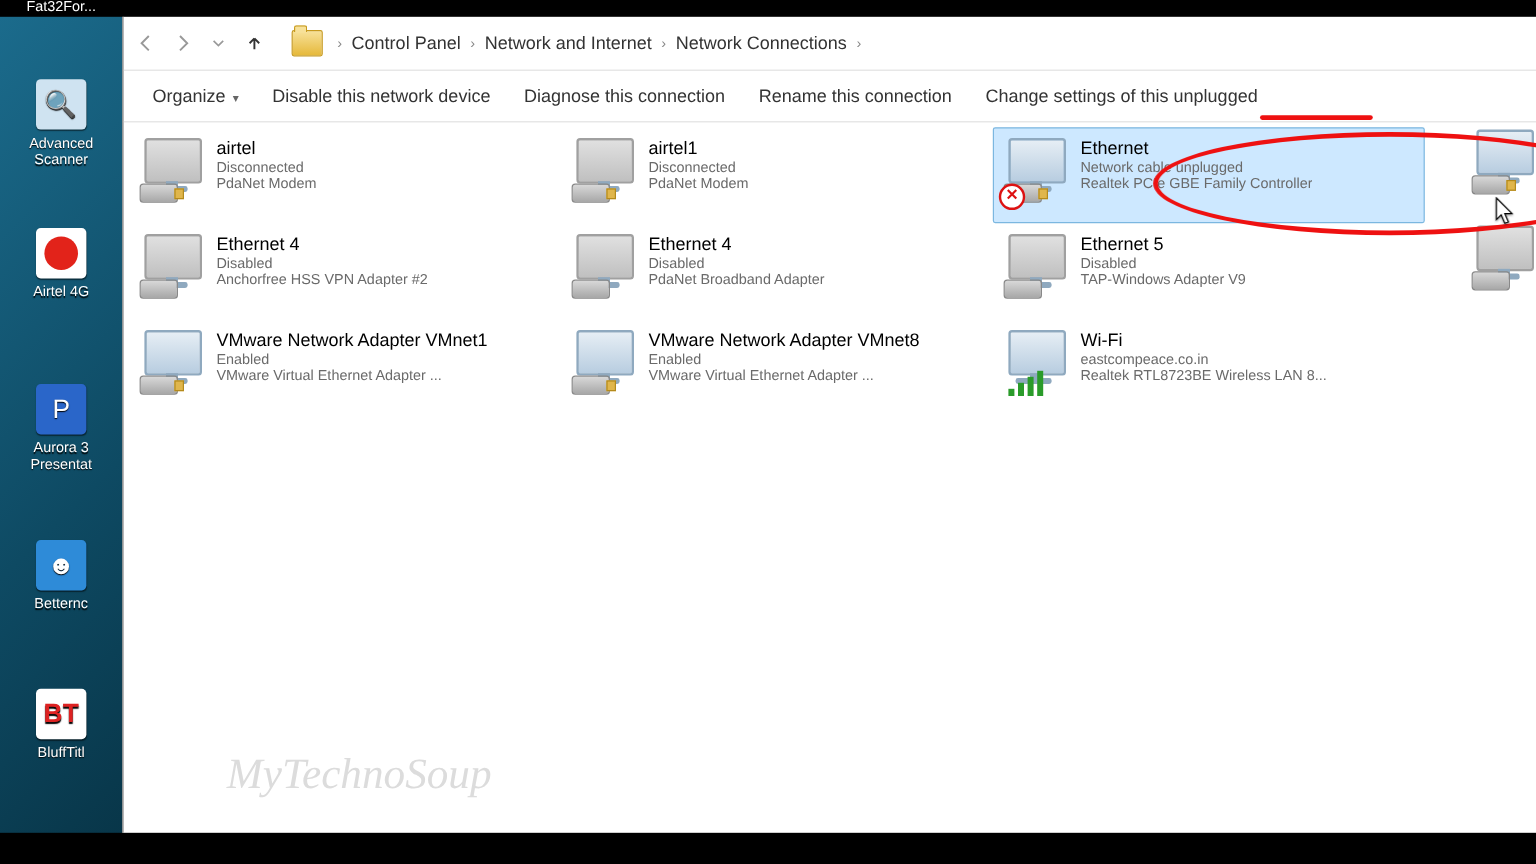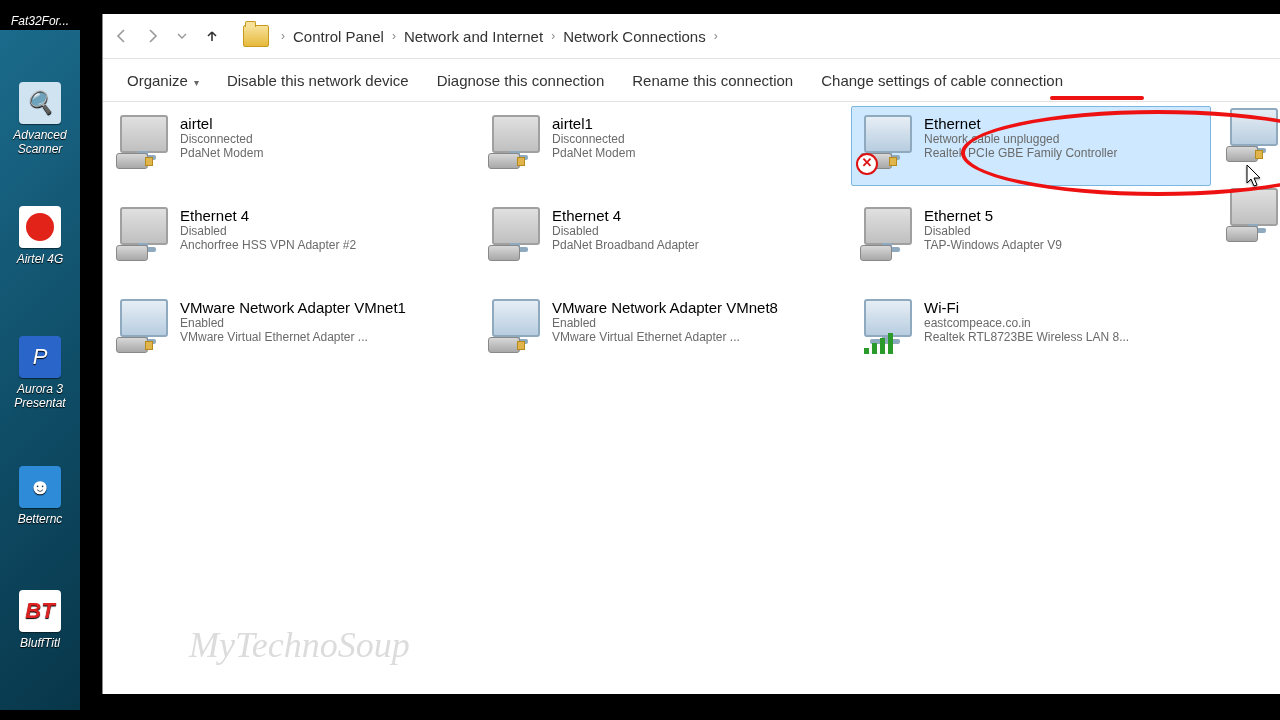--- a/index.html
+++ b/index.html
@@ -1,22 +1,22 @@
 <!DOCTYPE html>
 <html><head>
 <meta charset="utf-8">
 <style>
   html,body{margin:0;padding:0;width:1280px;height:720px;overflow:hidden;
     font-family:"Segoe UI",Tahoma,sans-serif;font-size:13px;color:#000;
     background:#000;}
   
   .screen{position:absolute;left:0;top:14px;width:1280px;height:680px;}
   
-  .desktop{position:absolute;left:0;top:16px;width:80px;height:100%;
-    background:linear-gradient(135deg,#1b6b8c 0%,#0e4a63 60%,#083649 100%);font-style:italic;}
+  .desktop{position:absolute;left:0;top:0;width:102px;height:100%;
+    background:linear-gradient(135deg,#1b6b8c 0%,#0e4a63 60%,#083649 100%);}
   .dicon{position:absolute;left:50%;transform:translateX(-50%);width:90px;
     text-align:center;color:#fff;font-size:12px;line-height:14px;
     text-shadow:0 1px 1px #000;}
   .dicon .box{width:42px;height:42px;margin:0 auto 4px;border-radius:4px;
     background:#cfe3f1;display:flex;align-items:center;justify-content:center;
     font-size:22px;color:#1b4b6b;box-shadow:0 1px 1px rgba(0,0,0,.5);}
   
   .explorer{position:absolute;left:102px;top:0;right:0;bottom:0;
     background:#fff;border-left:1px solid #8a8a8a;overflow:hidden;}
   
@@ -39,21 +39,21 @@
   .tbtn{padding:8px 14px;border-radius:2px;position:relative;text-align:right;}
   .tbtn .chev{margin-left:6px;font-size:10px;color:#666;}
   .tsep{flex:1;}
   
   .red-underline{position:absolute;left:947px;top:82px;width:94px;height:4px;
     background:#e11;border-radius:2px;pointer-events:none;}
   
   .pane{position:absolute;left:0;right:0;top:86px;bottom:0;overflow:auto;
     padding:6px 0 0 4px;}
   .grid{display:grid;grid-template-columns:repeat(3,360px);grid-auto-rows:80px;
-    column-gap:0;row-gap:0;gap:12px;}
+    column-gap:0;row-gap:0;}
   
   .conn{display:flex;align-items:flex-start;padding:8px 6px;box-sizing:border-box;
     border:1px solid transparent;border-radius:2px;}
   .conn.selected{background:#cde8ff;border-color:#7bb7e0;}
   .ico-wrap{width:58px;height:58px;position:relative;flex:none;margin-right:8px;}
   .monitor{position:absolute;left:6px;top:0;width:44px;height:34px;
     background:linear-gradient(#e6eef5,#b8cde0);border:2px solid #8fa9bf;
     border-radius:3px;}
   .monitor.dis{background:linear-gradient(#e0e0e0,#c0c0c0);border-color:#a0a0a0;}
   .monitor::after{content:"";position:absolute;left:16px;top:34px;width:10px;
@@ -160,21 +160,21 @@
       <span class="crumb-sep">›</span>
     </div>
 
     <div class="toolbar">
       <div class="tbtn">
         <span>Organize</span><span class="chev">▾</span>
       </div>
       <div class="tbtn">Disable this network device</div>
       <div class="tbtn">Diagnose this connection</div>
       <div class="tbtn">Rename this connection</div>
-      <div class="tbtn">Change settings of cable connection</div>
+      <div class="tbtn">Change settings of this unplugged</div>
       <div class="tsep"></div>
     </div>
 
     <div class="pane">
       <div class="grid" id="grid">
           <div class="conn">
             <div class="ico-wrap">
               <div class="monitor dis"></div>
               <div class="base"></div>
               <div class="plug gold"></div>

